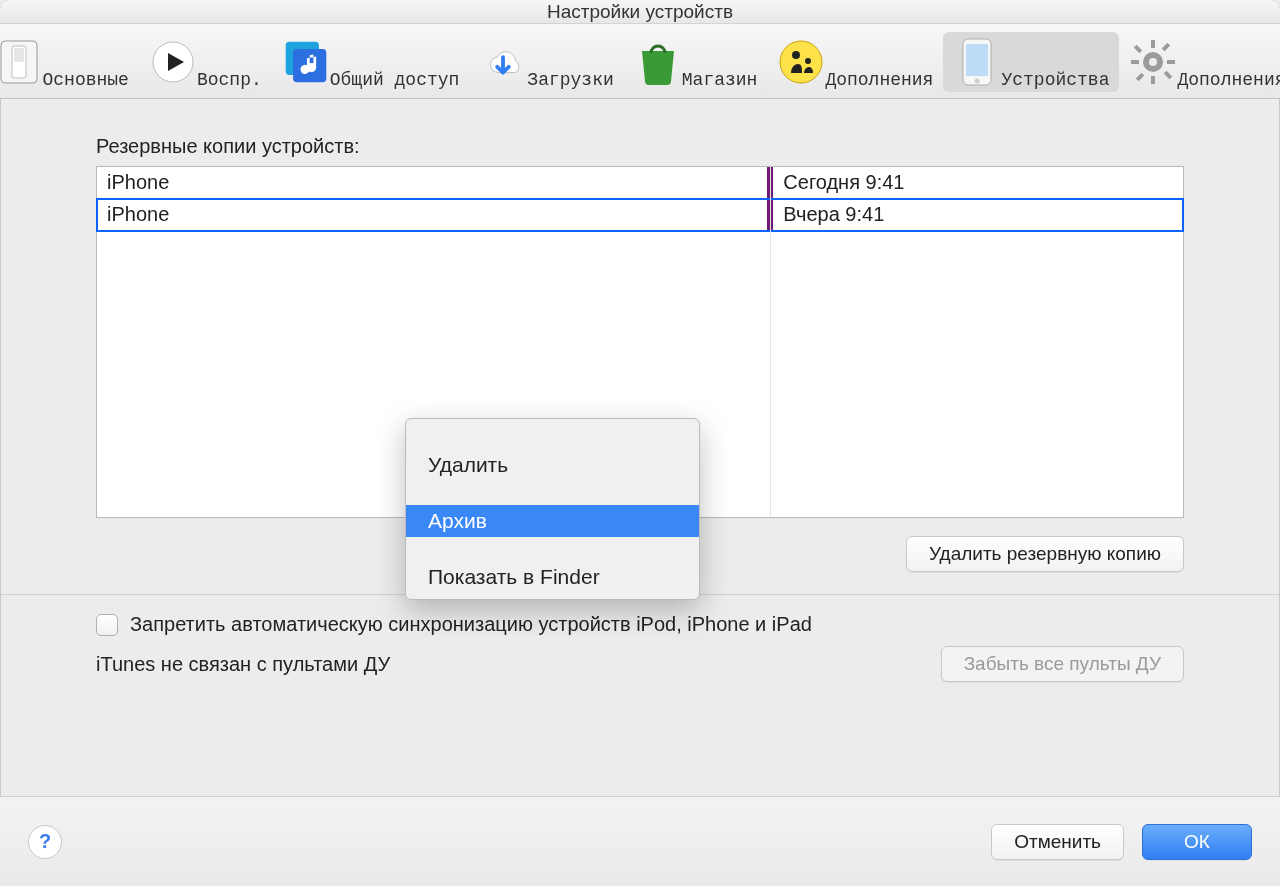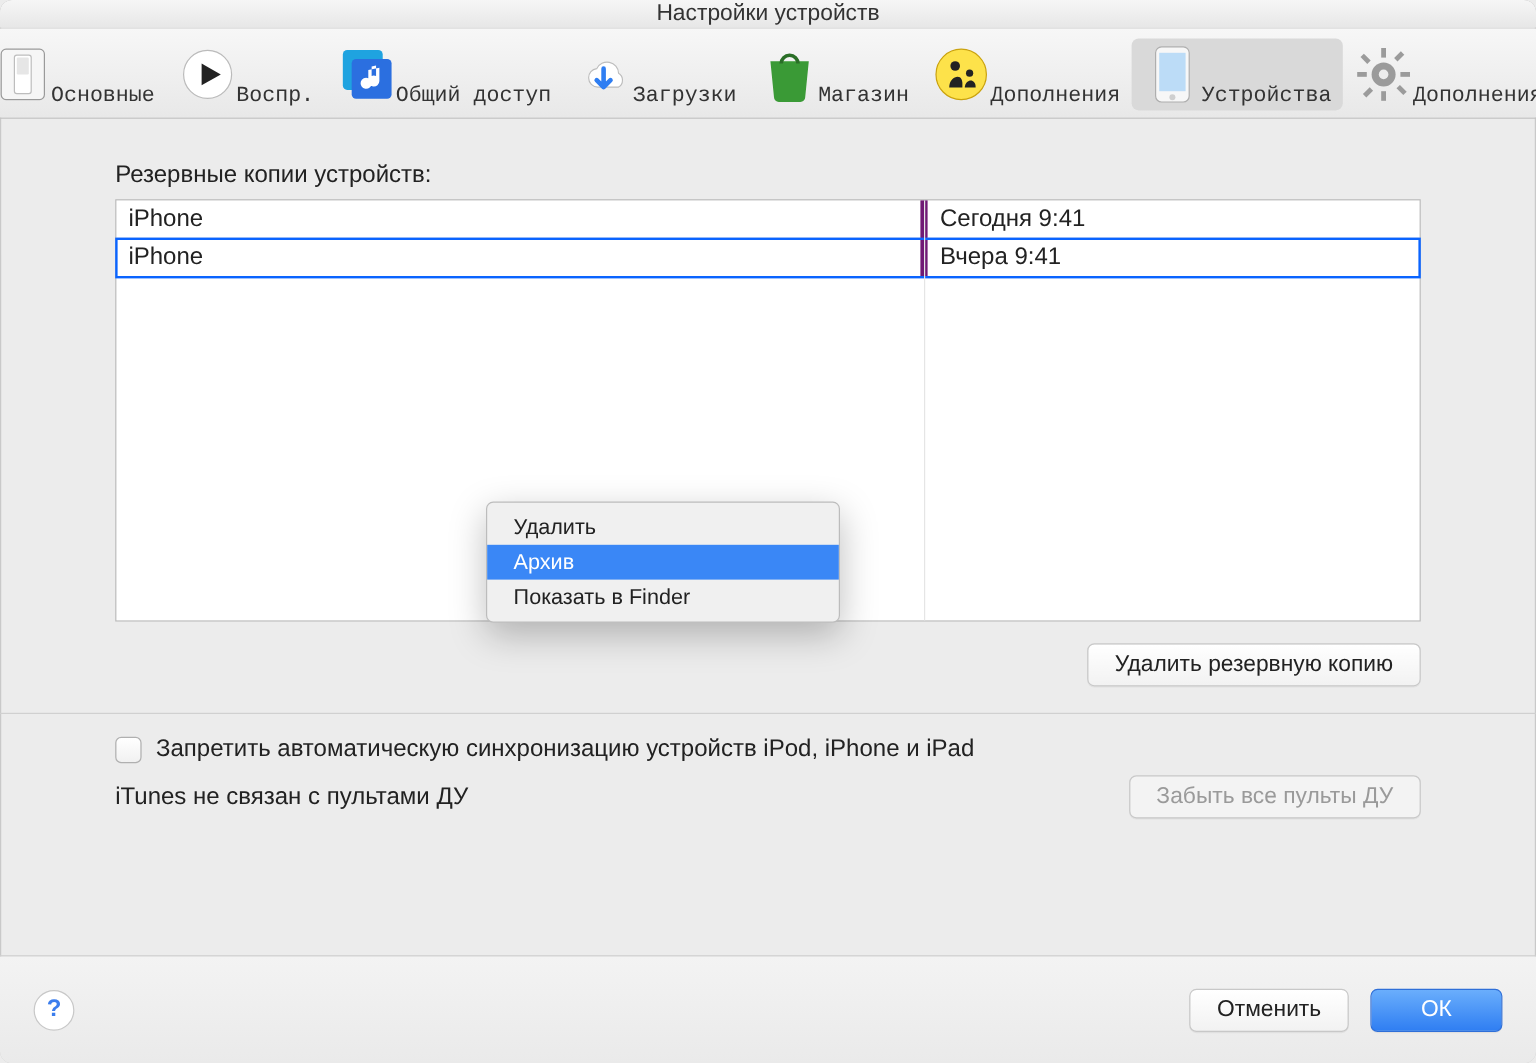--- a/index.html
+++ b/index.html
@@ -78,24 +78,25 @@
   position: absolute;
   left: 309px; top: 283px;
   width: 295px;
   background: #f0f0f0;
   border: 1px solid #bcbcbc;
   border-radius: 6px;
   box-shadow: 0 10px 30px rgba(0,0,0,0.25);
   padding: 6px 0;
 }
 .context-menu .menu-item {
-  font-size: 18px;
+  font-size: 21px;
   padding: 4px 22px;
   color: #222;
   cursor: pointer;
+  margin-top: 24px;
 }
 .context-menu .menu-item.highlight {
   background: #3a87f6;
   color: #fff;
 }
 
 .row-actions { display: flex; justify-content: flex-end; margin-top: 18px; }
 .btn {
   font-size: 19px;
   background: linear-gradient(#ffffff, #f2f2f2);

